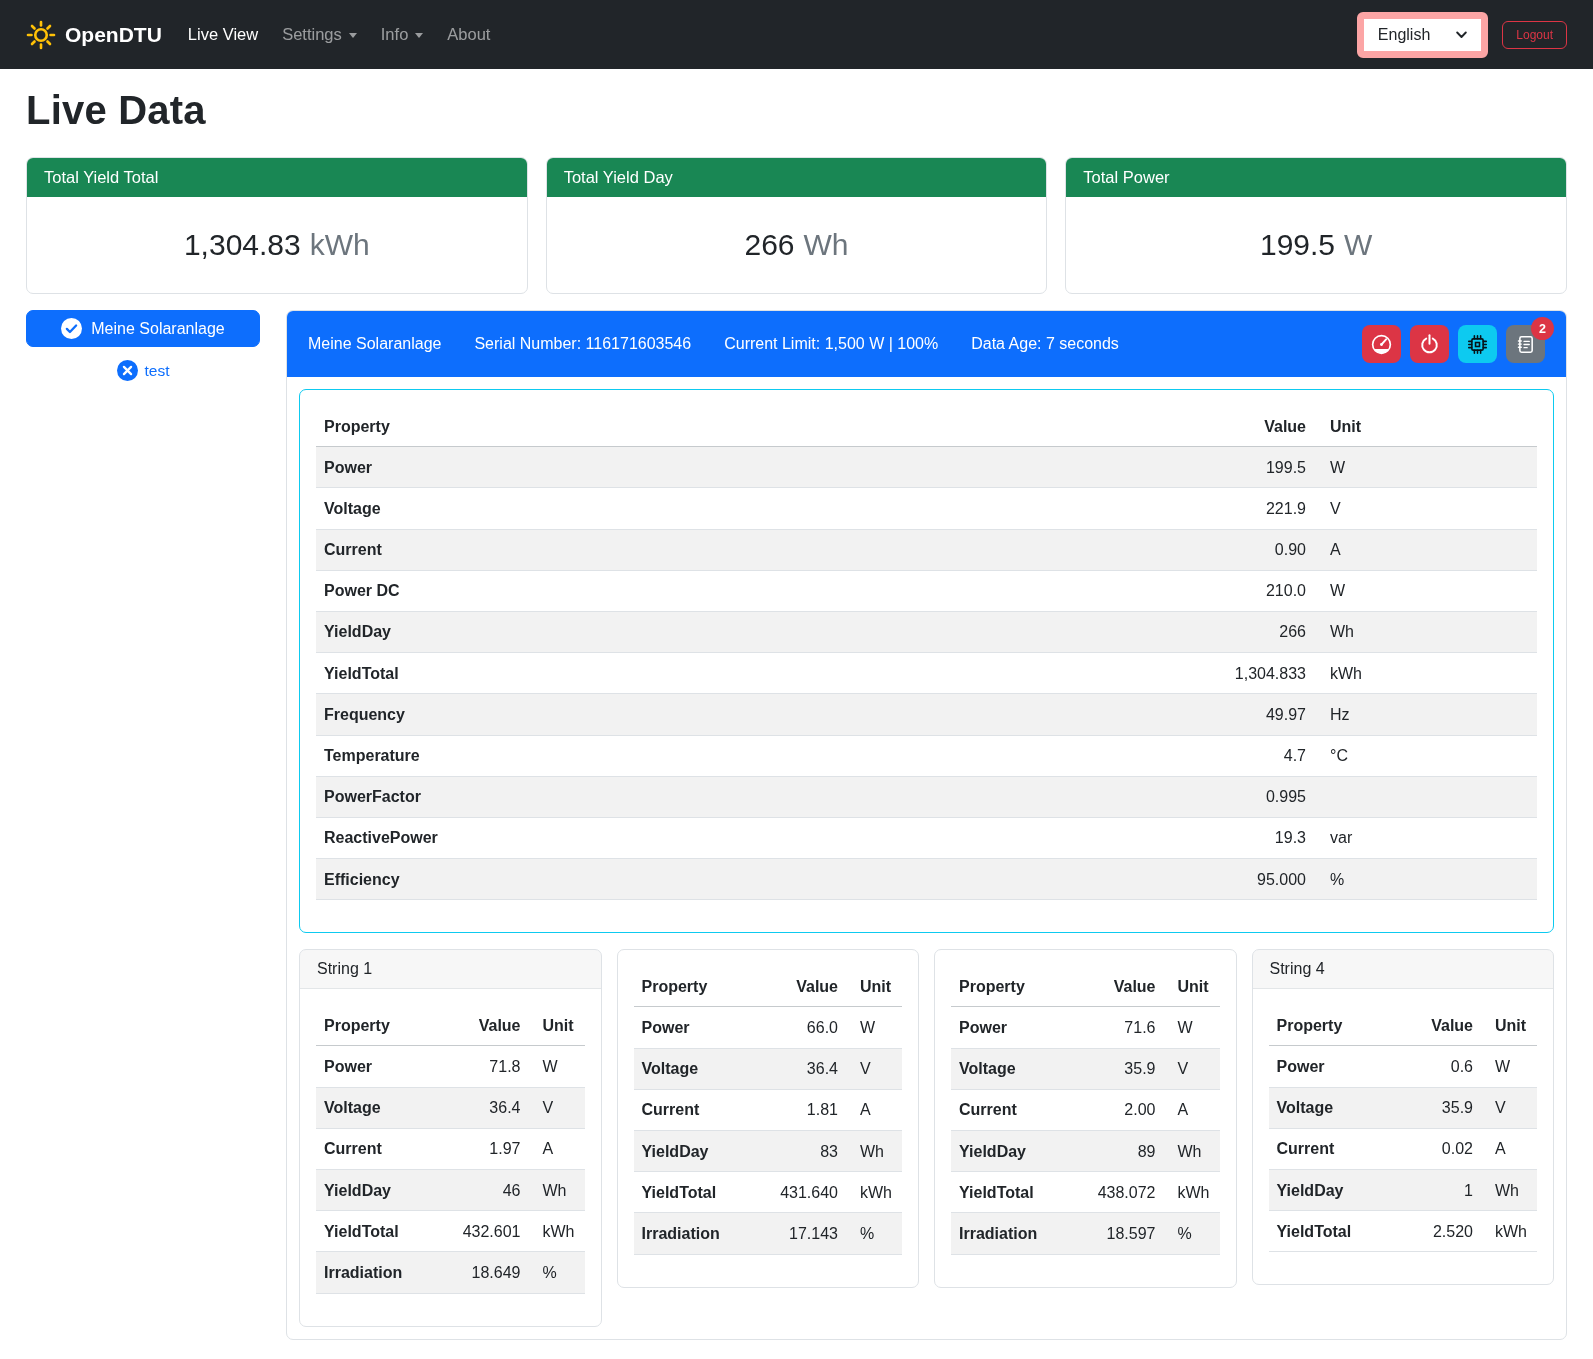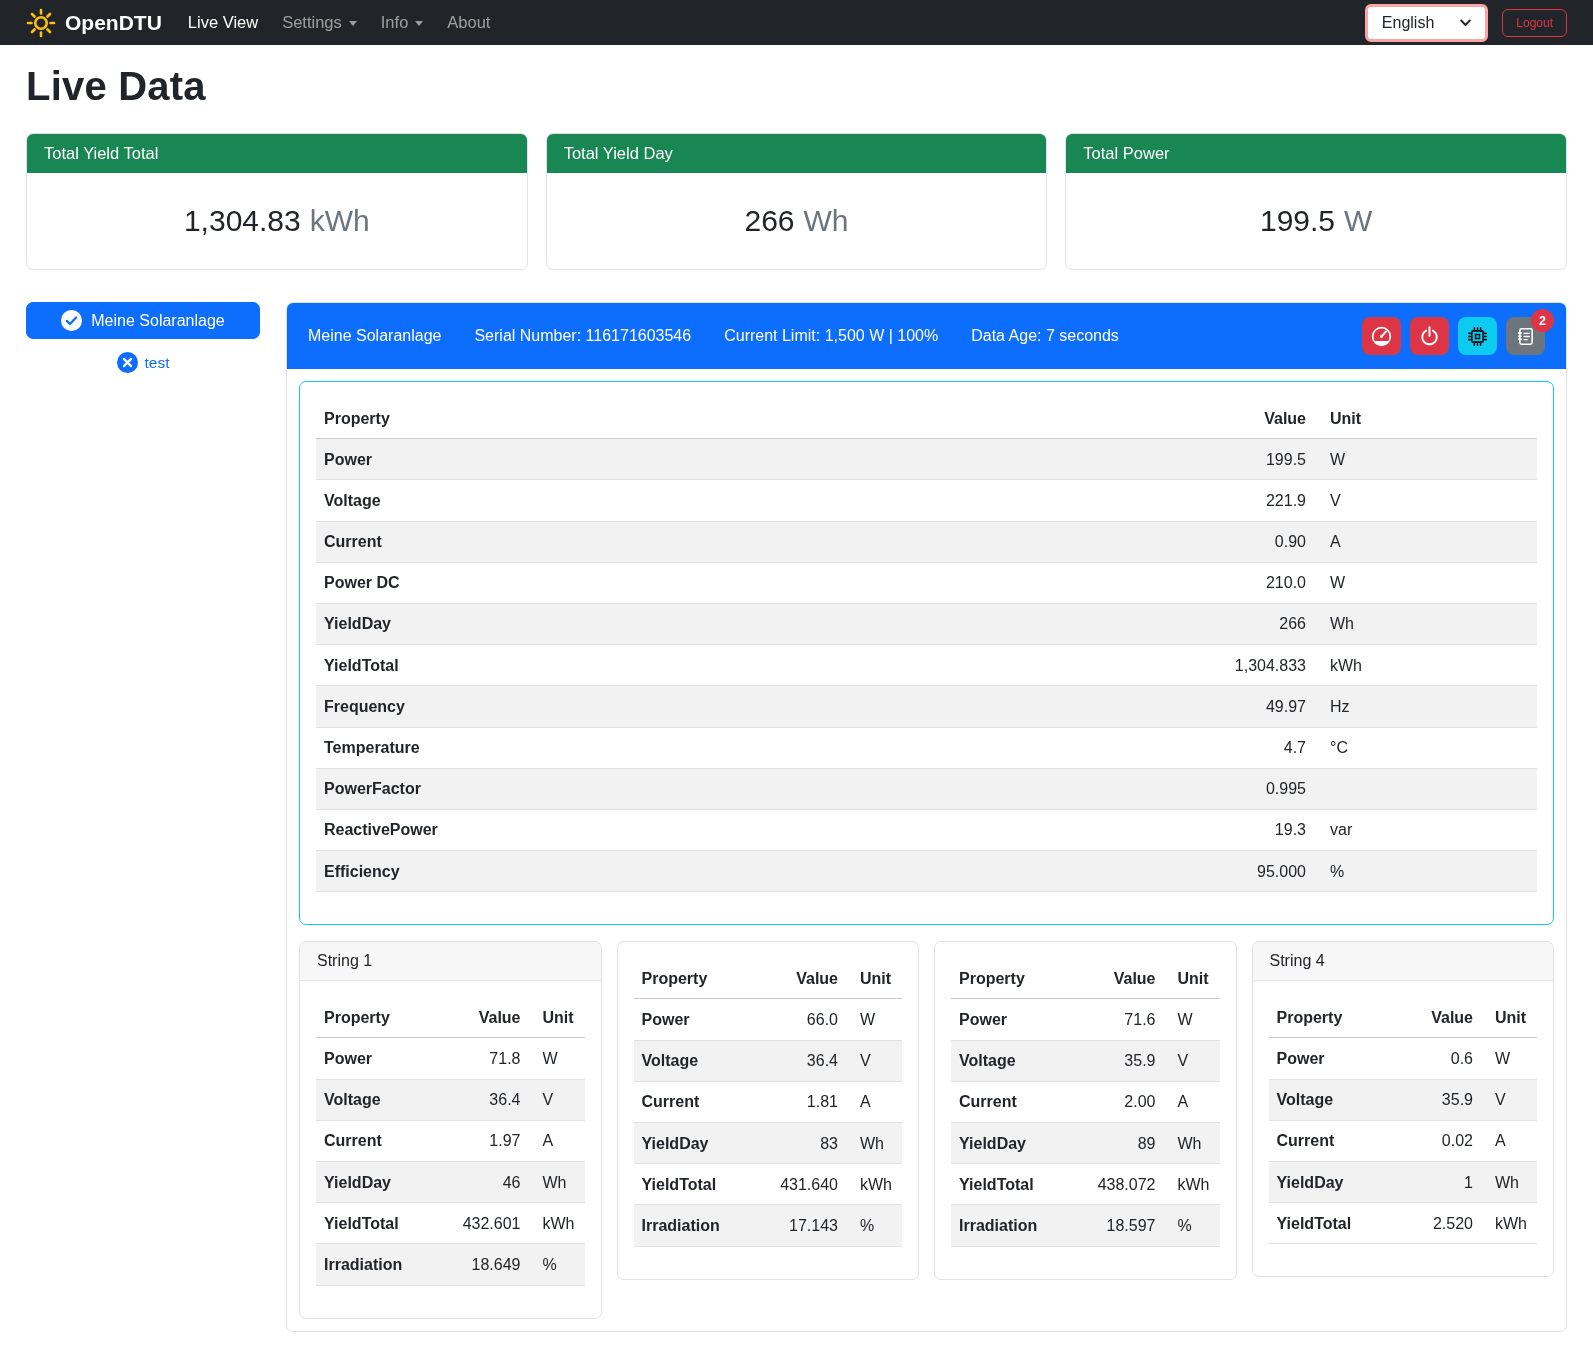--- a/index.html
+++ b/index.html
@@ -5,48 +5,48 @@
 <style>
   * { box-sizing: border-box; }
   html,body { margin:0; padding:0; background:#fff; }
   body {
     font-family: "Liberation Sans", "DejaVu Sans", sans-serif;
     color:#212529; font-size:16px; width:1593px;
   }
 
   
   .navbar {
-    background:#212529; height:45px; display:flex; align-items:center;
+    background:#212529; height:69px; display:flex; align-items:center;
     padding:0 26px; gap:0;
   }
   .brand { display:flex; align-items:center; gap:9px; color:#fff; font-size:21px; font-weight:700; }
   .nav-links { display:flex; align-items:center; margin-left:26px; gap:24px; }
   .nav-link { color:rgba(255,255,255,0.55); text-decoration:none; font-size:16.5px; display:flex; align-items:center; cursor:pointer; }
   .nav-link.active { color:#fff; }
   .caret {
     display:inline-block; width:0; height:0; margin-left:7px;
     border-left:4.5px solid transparent; border-right:4.5px solid transparent;
     border-top:5px solid currentColor; position:relative; top:1px;
   }
   .nav-right { margin-left:auto; display:flex; align-items:center; gap:14px; }
   .lang-select {
     background:#fff; border-radius:6px; padding:7px 14px; display:flex; align-items:center;
-    gap:26px; font-size:16px; color:#212529; cursor:pointer; border:3px solid #fca5a5;
+    gap:26px; font-size:16px; color:#212529; cursor:pointer; border:7px solid #fca5a5;
   }
   .logout-btn {
     background:transparent; border:1px solid #dc3545; color:#dc3545; border-radius:6px;
     padding:6px 13px; font-size:12px; font-family:inherit; cursor:pointer;
   }
 
   
   .container { padding:0 26px; }
   .page-title { font-size:40px; font-weight:600; margin:19px 0 24px 0; letter-spacing:0.2px; }
 
   
-  .summary-row { display:flex; gap:18px; margin-bottom:32px; }
+  .summary-row { display:flex; gap:18px; margin-bottom:16px; }
   .summary-card { flex:1; border:1px solid #dee2e6; border-radius:7px; overflow:hidden; background:#fff; }
   .summary-card .card-header { background:#198754; color:#fff; padding:10px 17px; font-size:16.5px; }
   .summary-card .card-body {
     height:96px; display:flex; align-items:center; justify-content:center;
     font-size:30px; font-weight:500;
   }
   .summary-card .unit { color:#6c757d; margin-left:9px; }
 
   
   .main-row { display:flex; align-items:flex-start; gap:26px; padding-bottom:15px; }

